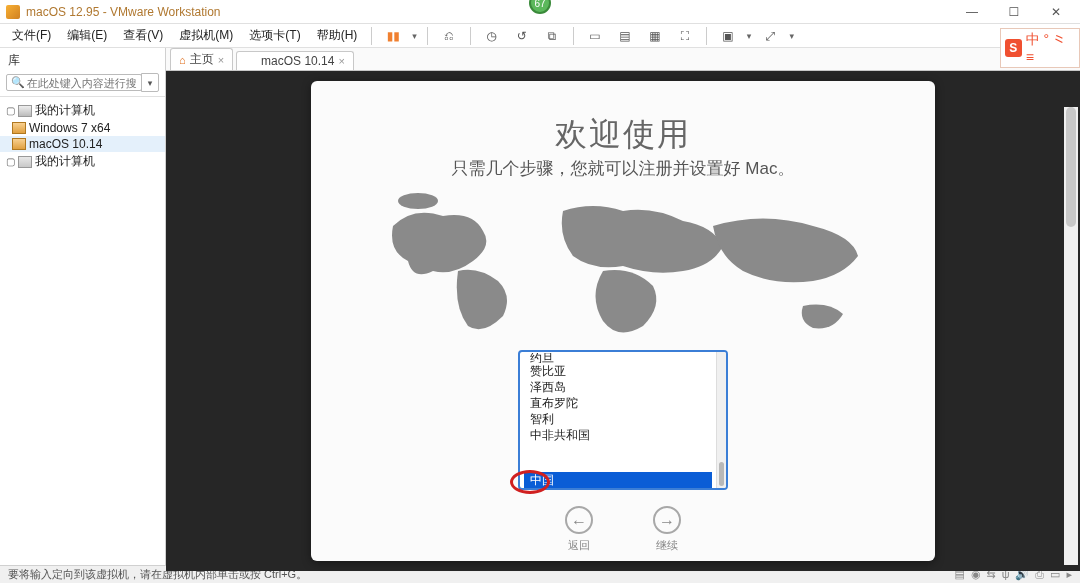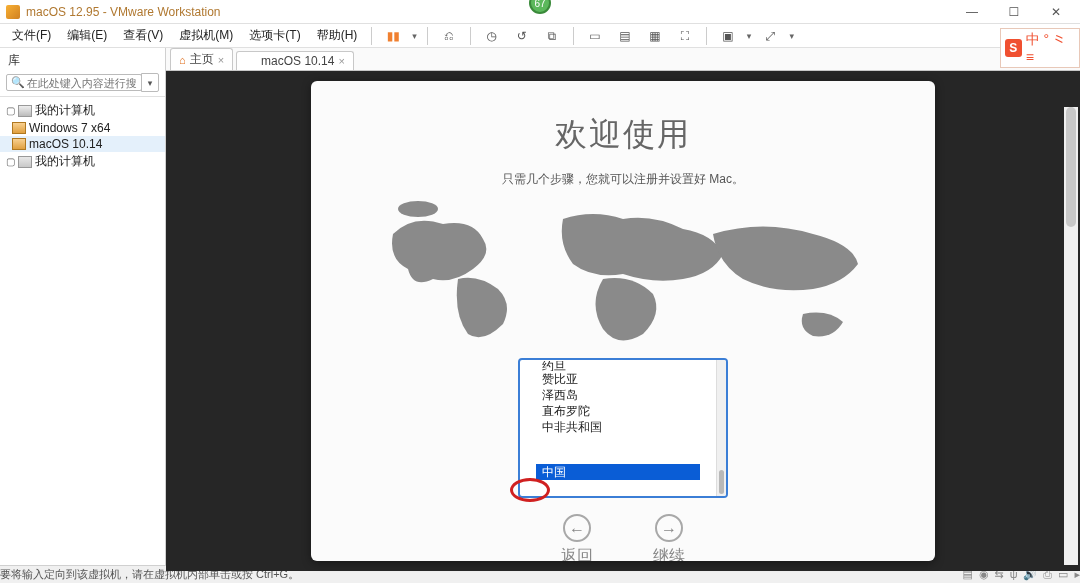--- a/index.html
+++ b/index.html
@@ -117,57 +117,57 @@
       height: 480px;
       background: #fbfbfb;
       border-radius: 6px;
       overflow: hidden;
       display: flex;
       flex-direction: column;
       align-items: center;
       box-shadow: 0 2px 10px rgba(0,0,0,0.4);
     }
     .mac-window .welcome-title { font-size: 32px; color:#666; font-weight:300; margin-top:32px; letter-spacing:2px;}
-    .mac-window .welcome-sub { font-size: 12px; color:#555; margin-top:14px; }
+    .mac-window .welcome-sub { font-size: 17px; color:#555; }
     .world-map { width: 520px; height: 170px; margin-top: 6px; }
     .world-map svg { width:100%; height:100%; }
 
     .country-list {
       width: 210px;
       height: 140px;
       border: 2px solid #3b7ed6;
       border-radius: 4px;
       overflow: hidden;
       background: #fff;
       margin-top: -6px;
       position: relative;
       display:flex;
     }
-    .country-list .list-inner { flex:1; overflow:hidden; font-size:12px; line-height:16px; padding: 1px 16px; }
+    .country-list .list-inner { flex:1; overflow:hidden; font-size:12px; line-height:16px; padding: 1px 4px; }
     .country-list .item { padding: 0 6px; color:#222; }
     .country-list .item.cut { color:#222; height:10px; overflow:hidden; line-height:10px; padding-top:0;}
     .country-list .item.selected { background:#0a5dd6; color:#fff;margin-top:29px; }
     .country-list .scrollbar { width:10px; background:#f0f0f0; border-left:1px solid #ddd; position:relative;}
     .country-list .scrollbar .thumb { position:absolute; bottom:2px; left:2px; right:2px; height:24px; background:#b8b8b8; border-radius:4px;}
     .red-circle { position:absolute; border:3px solid #d02020; border-radius:50%; width:40px; height:24px; pointer-events:none; }
 
     .nav-row { margin-top: 16px; display:flex; gap:60px; }
     .nav-btn { display:flex; flex-direction:column; align-items:center; gap:4px; }
     .nav-btn .circle { width:28px; height:28px; border:2px solid #a8a8a8; border-radius:50%; display:flex; align-items:center; justify-content:center; color:#888;}
-    .nav-btn .label { font-size:16px; color:#888; }
+    .nav-btn .label { font-size:11px; color:#888; }
 
     
     .statusbar {
       height: 18px;
       border-top: 1px solid #d0d0d0;
       font-size: 11px;
       color: #555;
       display: flex;
       align-items: center;
-      padding: 0 0;
+      padding: 0 8px;
       background:#f0f0f0;
     }
     .statusbar .right-icons { margin-left:auto; display:flex; gap:6px; color:#888;}
     .statusbar .right-icons span { font-size:11px; }
 
     
     .ime-bar { position:absolute; right:0; top:28px; width:80px; display:flex; align-items:center; gap:4px; color:#f05030; font-size:14px; background:#fff; padding:2px 4px; border:1px solid #e8c8b8;}
     .ime-bar .s-logo { background:#f05030; color:#fff; font-weight:bold; width:18px; height:18px; border-radius:3px; display:flex; align-items:center; justify-content:center; font-size:12px;}
 
     .vm-side-scroll { position:absolute; right:2px; top:36px; width:14px; bottom:6px; background:#f0f0f0; }
@@ -290,20 +290,21 @@
           </svg>
         </div>
 
         <div style="position:relative;">
           <div class="country-list">
             <div class="list-inner" id="country-list-inner">
                 <div class="item cut">约旦</div>
                 <div class="item">赞比亚</div>
                 <div class="item">泽西岛</div>
                 <div class="item">直布罗陀</div>
+                <div class="item">智利</div>
                 <div class="item">中非共和国</div>
                 <div class="item selected">中国</div>
               </div>
             <div class="scrollbar">
               <div class="thumb"></div>
             </div>
           </div>
           <div class="red-circle" style="left:-8px; bottom:-4px;"></div>
         </div>
 

